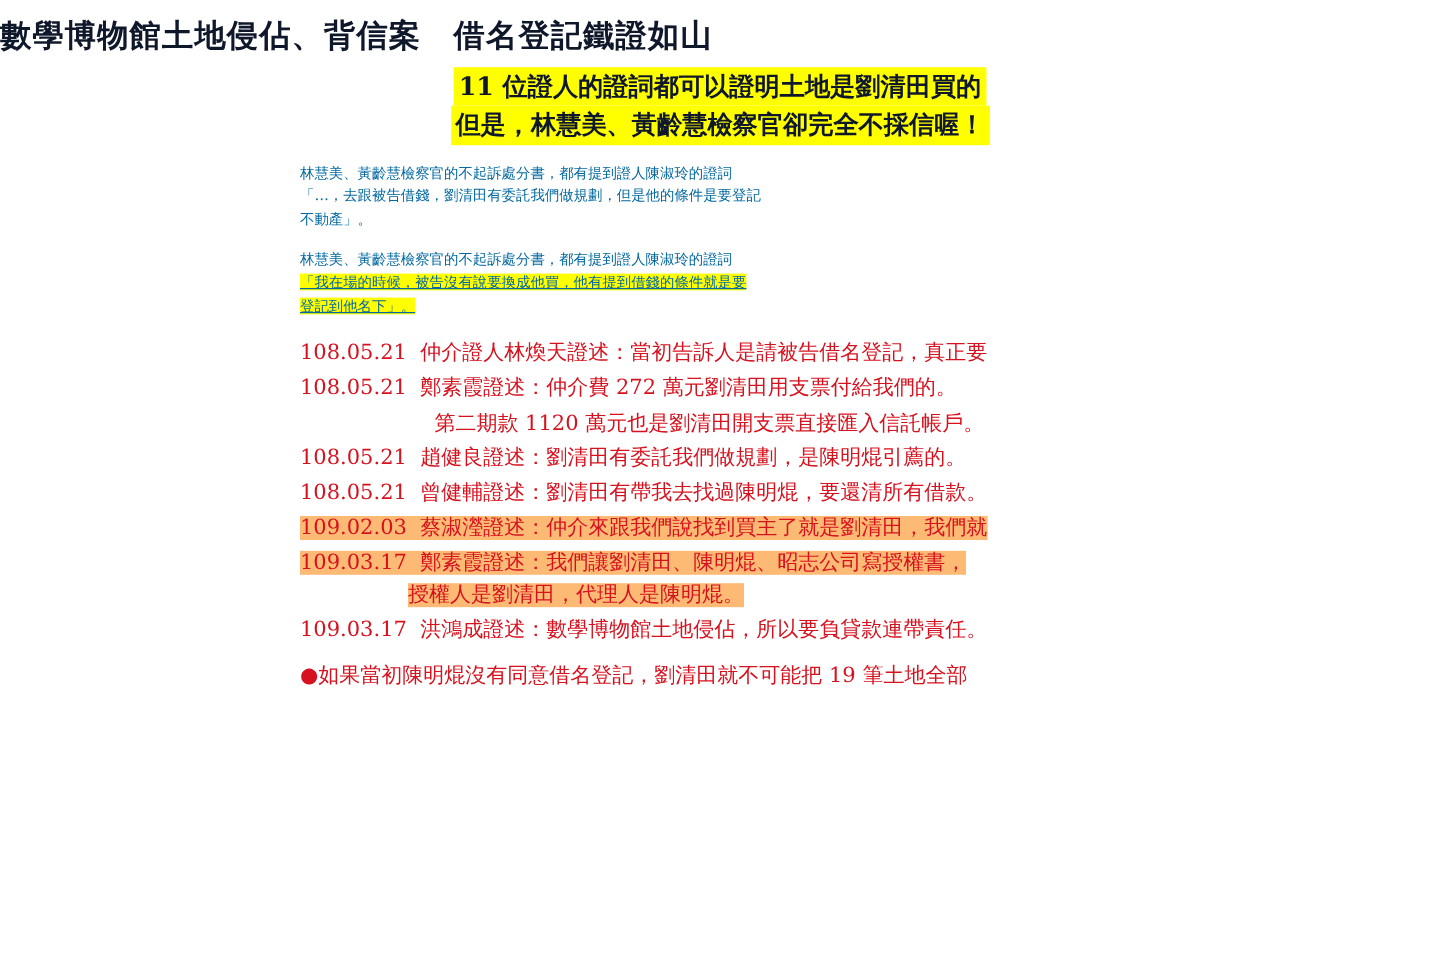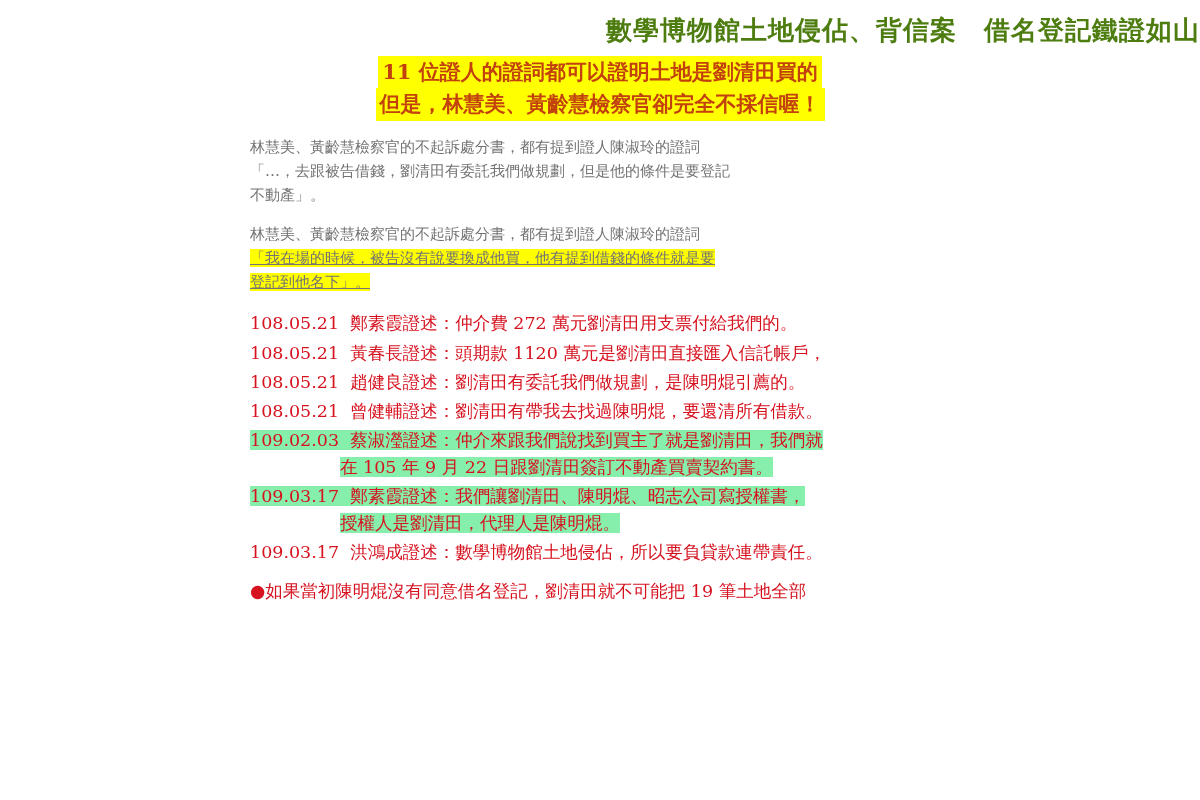--- a/index.html
+++ b/index.html
@@ -15,50 +15,50 @@
     overflow: hidden;
   }
   .page {
     position: relative;
     width: 1200px;
     height: 800px;
     padding: 0;
     box-sizing: border-box;
   }
   .title {
-    text-align: right;
+    text-align: left;
     font-size: 26px;
     font-weight: bold;
-    color: #4d7c0f;
+    color: #0f172a;
     letter-spacing: 1px;
     margin: 14px 0 0 0;
     line-height: 1.3;
   }
   .subtitle-wrap {
     text-align: center;
     margin-top: 8px;
   }
   .subtitle {
     display: inline-block;
     background: #ffff00;
-    color: #c2410c;
+    color: #0f172a;
     font-size: 21px;
     font-weight: bold;
     line-height: 1.45;
     padding: 1px 4px;
   }
   .body-block {
     margin: 0 auto;
     width: 700px;
     padding-left: 0px;
   }
   .para {
-    font-size: 15px;
+    font-size: 12px;
     line-height: 1.62;
-    color: #737373;
+    color: #0369a1;
     margin-top: 14px;
   }
   .para .hl {
     background: #ffff00;
     text-decoration: underline;
   }
   .para .plain {
     background: transparent;
   }
   .list {
@@ -68,21 +68,21 @@
     font-size: 17.5px;
     line-height: 1.55;
     color: #d6121f;
     margin-bottom: 2px;
     display: block;
   }
   .entry .seg {
     display: inline;
   }
   .entry.hl .seg {
-    background: #86efac;
+    background: #fdba74;
   }
   .entry .indent-line {
     display: block;
     padding-left: 112px;
   }
   .entry .indent-line2 {
     display: block;
     padding-left: 90px;
   }
   .entry .indent-line3 {
@@ -118,42 +118,42 @@
 
     <div class="para">
       <span class="plain">林慧美、黃齡慧檢察官的不起訴處分書，都有提到證人陳淑玲的證詞</span><br>
       <span class="hl">「我在場的時候，被告沒有說要換成他買，他有提到借錢的條件就是要</span><br>
       <span class="hl">登記到他名下」。</span>
     </div>
 
     <div class="list">
 
       <div class="entry">
+        <span class="seg"><span>108.05.21</span>&nbsp;&nbsp;<span>仲介證人林煥天證述：當初告訴人是請被告借名登記，真正要</span></span>
       </div>
 
       <div class="entry">
         <span class="seg"><span>108.05.21</span>&nbsp;&nbsp;<span>鄭素霞證述：仲介費 272 萬元劉清田用支票付給我們的。</span></span>
       </div>
 
       <div class="entry">
-        <span class="seg"><span>108.05.21</span>&nbsp;&nbsp;<span>黃春長證述：頭期款 1120 萬元是劉清田直接匯入信託帳戶，</span></span>
+        <span class="indent-line"><span class="seg">第二期款 1120 萬元也是劉清田開支票直接匯入信託帳戶。</span></span>
       </div>
 
 
       <div class="entry">
         <span class="seg"><span>108.05.21</span>&nbsp;&nbsp;<span>趙健良證述：劉清田有委託我們做規劃，是陳明焜引薦的。</span></span>
       </div>
 
       <div class="entry">
         <span class="seg"><span>108.05.21</span>&nbsp;&nbsp;<span>曾健輔證述：劉清田有帶我去找過陳明焜，要還清所有借款。</span></span>
       </div>
 
       <div class="entry hl">
         <span class="seg"><span>109.02.03</span>&nbsp;&nbsp;<span>蔡淑瀅證述：仲介來跟我們說找到買主了就是劉清田，我們就</span></span>
-        <span class="indent-line2"><span class="seg">在 105 年 9 月 22 日跟劉清田簽訂不動產買賣契約書。</span></span>
       </div>
 
       <div class="entry hl">
         <span class="seg"><span>109.03.17</span>&nbsp;&nbsp;<span>鄭素霞證述：我們讓劉清田、陳明焜、昭志公司寫授權書，</span></span>
         <span class="indent-line2"><span class="seg">授權人是劉清田，代理人是陳明焜。</span></span>
       </div>
 
       <div class="entry">
         <span class="seg"><span>109.03.17</span>&nbsp;&nbsp;<span>洪鴻成證述：數學博物館土地侵佔，所以要負貸款連帶責任。</span></span>
       </div>

